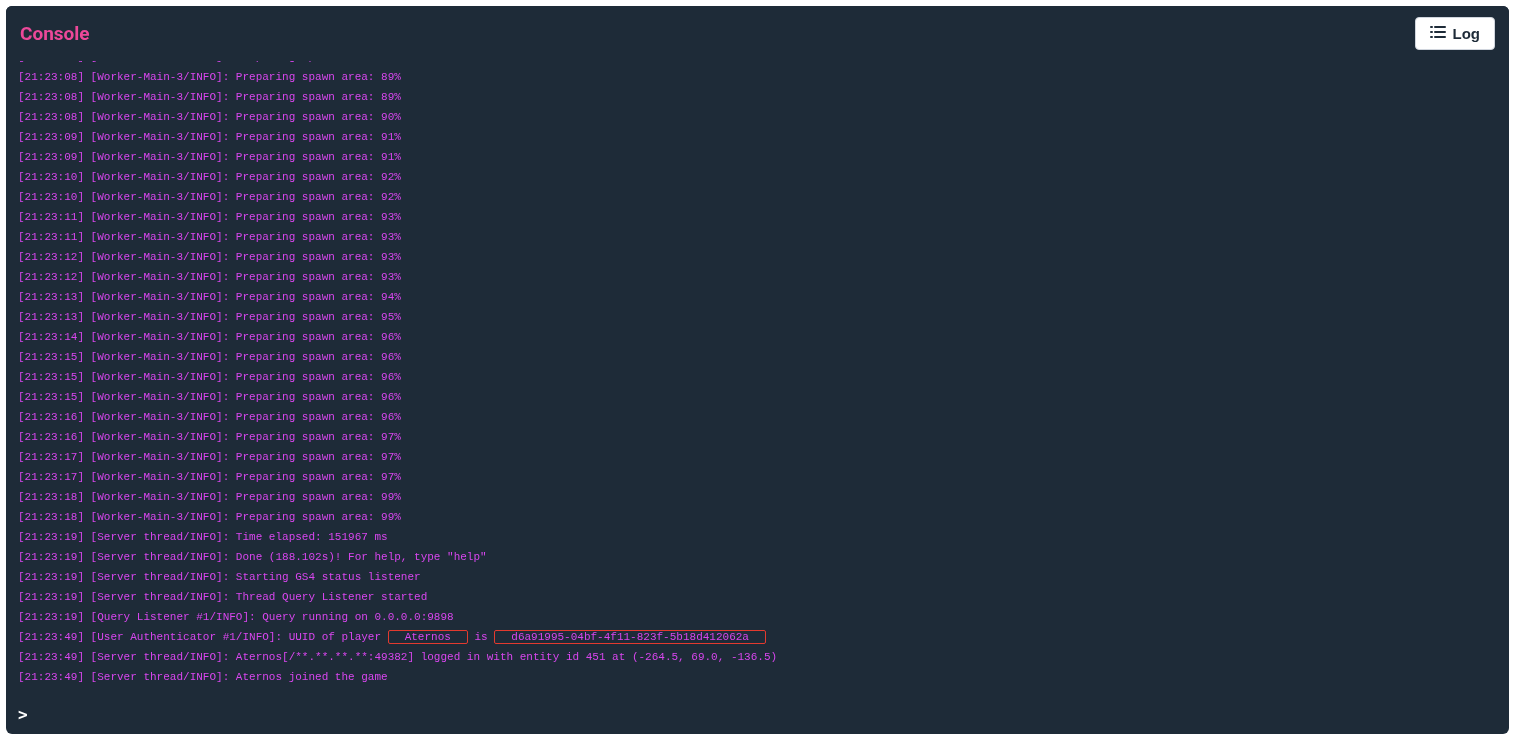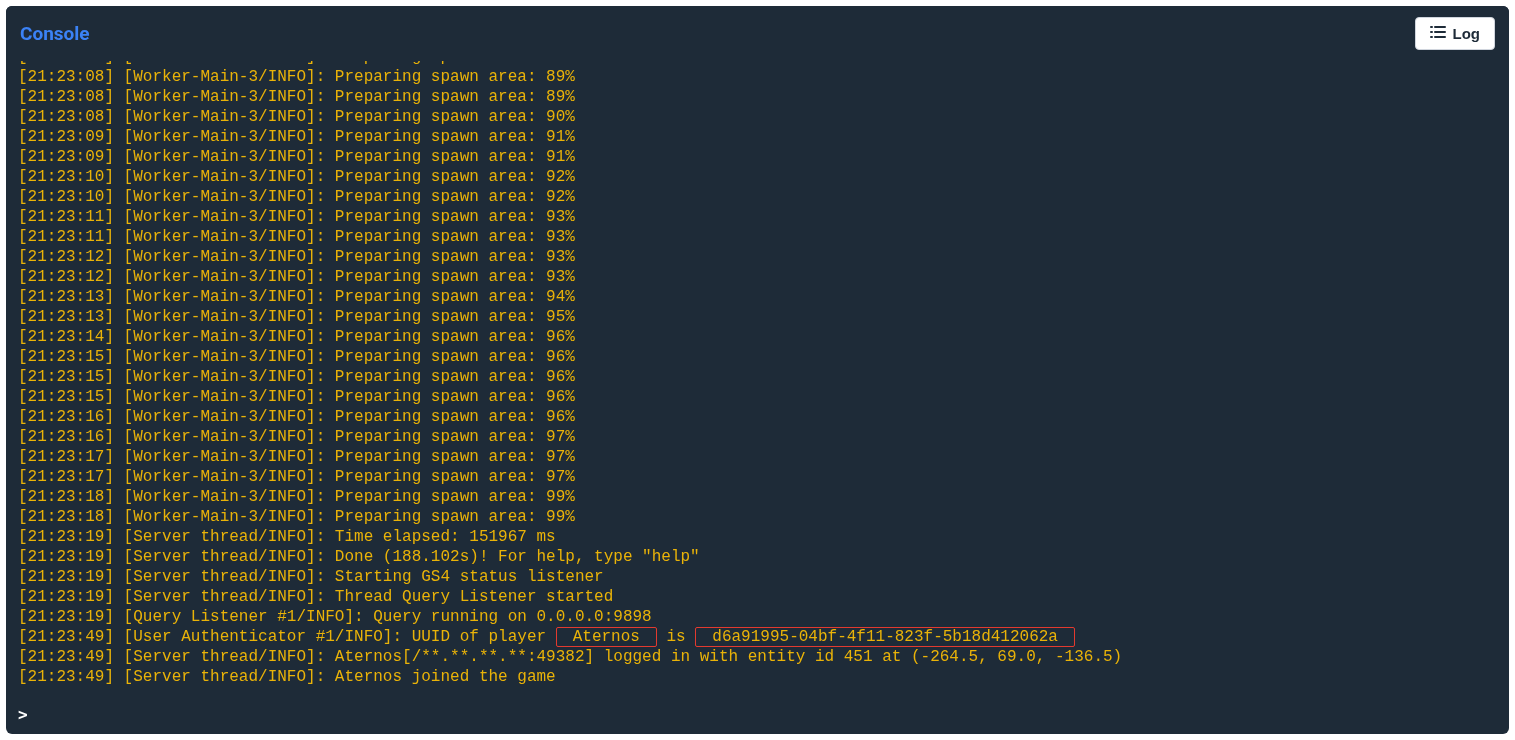--- a/index.html
+++ b/index.html
@@ -18,21 +18,21 @@
   overflow: hidden;
 }
 .console-header {
   display: flex;
   align-items: center;
   justify-content: space-between;
   padding: 11px 14px;
   background: #1e2b38;
 }
 .console-title {
-  color: #3b82f6;
+  color: #ec4899;
   font-size: 19px;
   font-weight: 700;
 }
 .log-button {
   background: #ffffff;
   border: 1px solid #d0d5dd;
   border-radius: 4px;
   padding: 7px 14px;
   font-size: 15px;
   font-weight: 700;
@@ -43,23 +43,23 @@
   gap: 7px;
 }
 .log-button svg { width: 16px; height: 14px; }
 .console-body {
   flex: 1;
   overflow: hidden;
   padding: 0 12px 4px 12px;
 }
 .log-lines {
   font-family: "SFMono-Regular", ui-monospace, Menlo, Consolas, "Liberation Mono", monospace;
-  font-size: 16px;
+  font-size: 11px;
   line-height: 20px;
-  color: #eab308;
+  color: #d946ef;
   white-space: pre;
   overflow: hidden;
 }
 .log-line { display: block; }
 .log-line.cut { margin-top: -14px; }
 .hl-red {
   border: 1px solid #e33a2f;
   border-radius: 2px;
   padding: 0 16px;
 }

